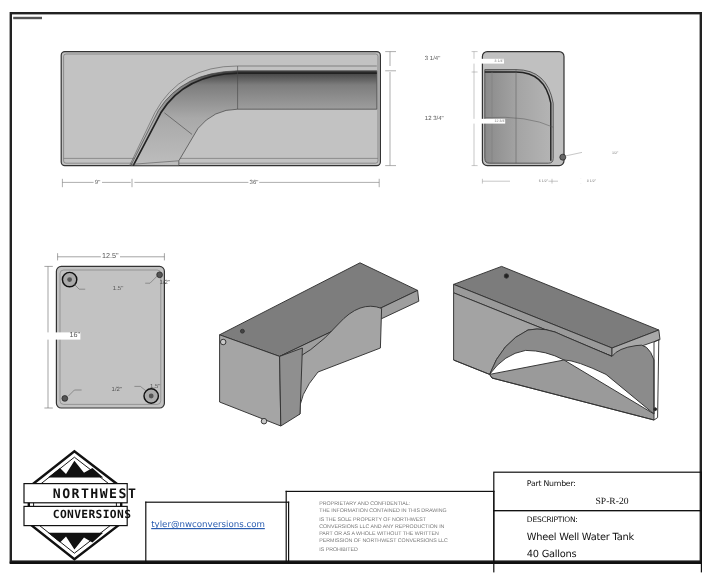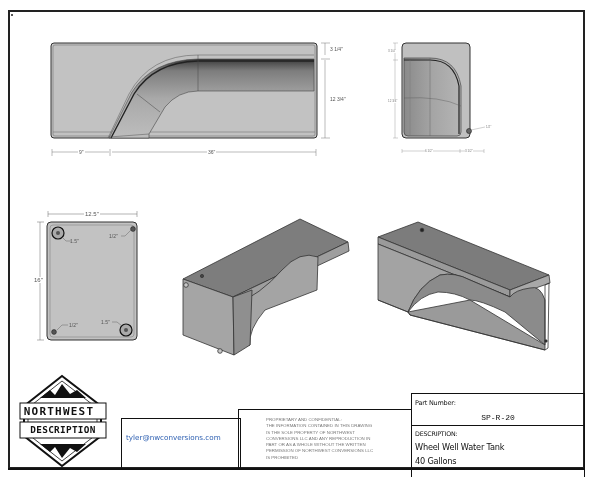--- a/index.html
+++ b/index.html
@@ -1,33 +1,33 @@
 <!DOCTYPE html>
 <html><head>
 <meta charset="utf-8">
 <style>
   * { box-sizing: border-box; margin: 0; padding: 0; }
   html, body { width: 600px; height: 482px; background: #ffffff; overflow: hidden; }
   body { position: relative; font-family: "Liberation Sans", sans-serif; color: #111; }
-  .abs { position: absolute; }
+  .abs { position: absolute; padding-left: 24px; }
   .sheet-border { left: 8px; top: 10px; width: 577px; height: 459px; border: 2px solid #222; }
   .corner-mark { left: 11px; top: 14px; width: 2px; height: 2px; background: #555; }
   .dim { font-size: 5px; color: #555; font-family: "Liberation Sans", sans-serif; white-space: nowrap; }
   .dim-small { font-size: 3px; color: #777; }
   svg { position: absolute; overflow: visible; }
 
   
   .tb-line { background: #111; }
   .email-box { left: 121px; top: 418px; width: 120px; height: 51px; border: 1.5px solid #111; border-bottom: none; padding: 7px 4px; }
-  .email-link { font-size: 7.2px; color: #2a5db0; font-family: "DejaVu Sans", sans-serif; }
+  .email-link { font-size: 7.2px; color: #2a5db0; text-decoration: underline; font-family: "DejaVu Sans", sans-serif; }
   .conf-box { left: 238px; top: 409px; width: 174px; height: 60px; border: 1.5px solid #111; border-bottom: none; padding: 7px 0 0 27px; }
   .conf-text { font-size: 4.4px; line-height: 6.3px; color: #777; font-family: "Liberation Sans", sans-serif; white-space: pre; }
   .pn-box { left: 411px; top: 393px; width: 174px; height: 33px; border: 1.5px solid #111; }
   .pn-label { left: 3px; top: 5px; font-size: 6.5px; color: #111; font-family: "DejaVu Sans", sans-serif; letter-spacing: -0.2px; }
-  .pn-value { left: 0; top: 19px; width: 100%; text-align: center; font-size: 8px; font-family: Liberation Mono, monospace; }
+  .pn-value { left: 0; top: 19px; width: 100%; text-align: center; font-size: 8px; font-family: Liberation Serif, serif; }
   .desc-box { left: 411px; top: 425px; width: 174px; height: 52px; border: 1.5px solid #111; border-bottom: none; }
   .desc-label { left: 3px; top: 4px; font-size: 6.3px; font-family: "DejaVu Sans", sans-serif; letter-spacing: -0.2px; }
   .desc-line { left: 3px; font-size: 8.2px; font-family: "DejaVu Sans", sans-serif; letter-spacing: -0.2px; }
   .logo-text { font-family: "DejaVu Sans Mono", monospace; font-weight: bold; letter-spacing: 1.2px; text-align: center; width: 100%; color: #111; }
 </style>
 </head>
 <body>
 
 <div class="abs sheet-border"></div>
 <div class="abs corner-mark"></div>
@@ -171,21 +171,21 @@
   <span class="abs dim" style="left:101px;top:319px;">1.5"</span>
 </div>
 
 <div>
   <div class="abs tb-line" style="left:8px;top:468px;width:577px;height:1.5px;"></div>
 
   <div class="abs" style="left:20px;top:405px;width:78px;height:14px;">
     <div class="logo-text" style="font-size:11px;line-height:14px;">NORTHWEST</div>
   </div>
   <div class="abs" style="left:20px;top:423px;width:86px;height:14px;">
-    <div class="logo-text" style="font-size:9.4px;line-height:14px;letter-spacing:0.3px;">DESCRIPTION</div>
+    <div class="logo-text" style="font-size:9.4px;line-height:14px;letter-spacing:0.3px;">CONVERSIONS</div>
   </div>
 
   <div class="abs email-box">
     <span class="email-link">tyler@nwconversions.com</span>
   </div>
 
   <div class="abs conf-box">
     <div class="conf-text">PROPRIETARY AND CONFIDENTIAL:
 THE INFORMATION CONTAINED IN THIS DRAWING
 IS THE SOLE PROPERTY OF NORTHWEST

